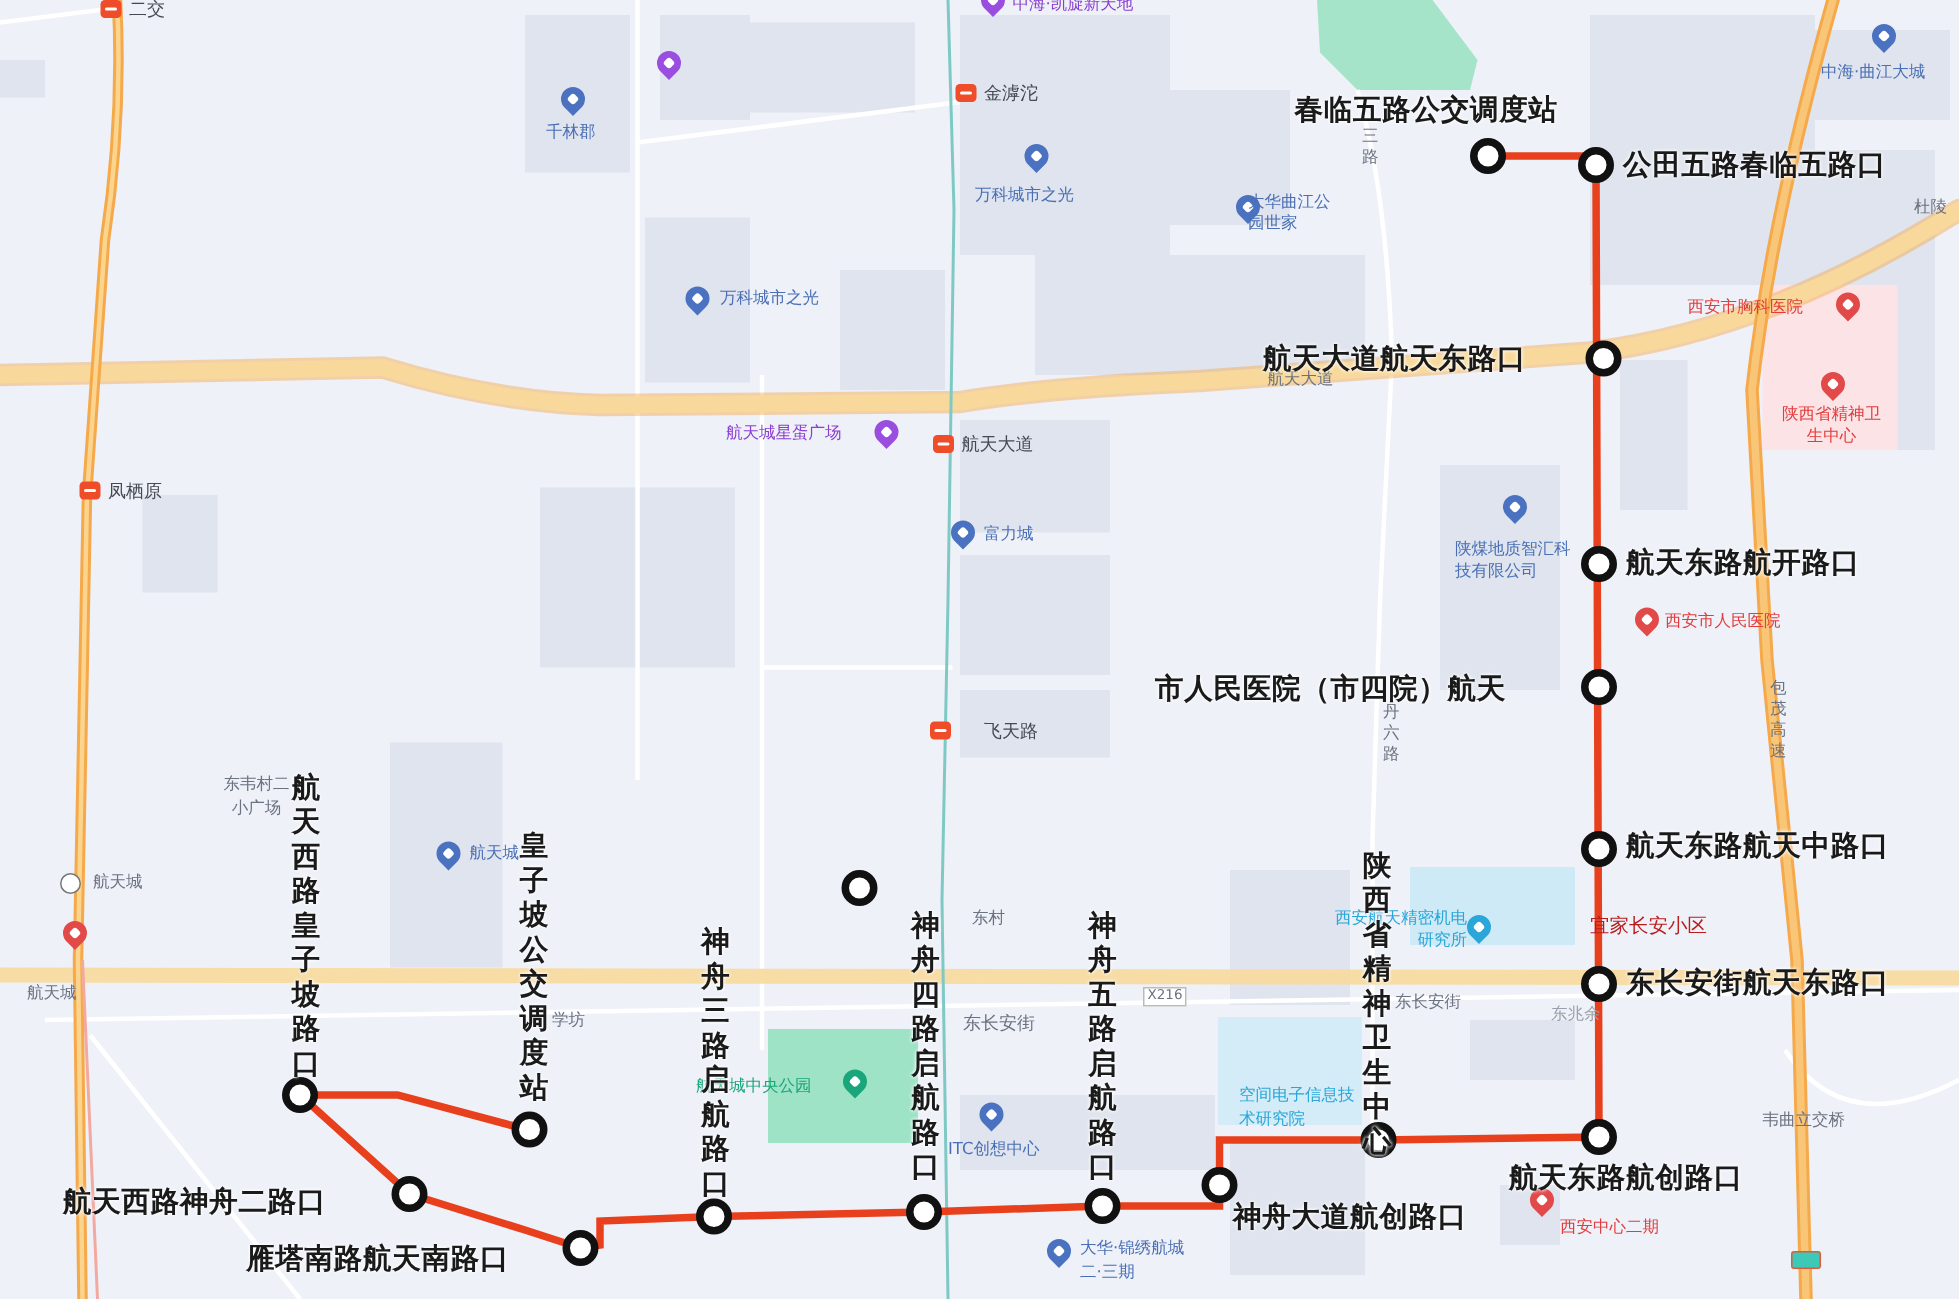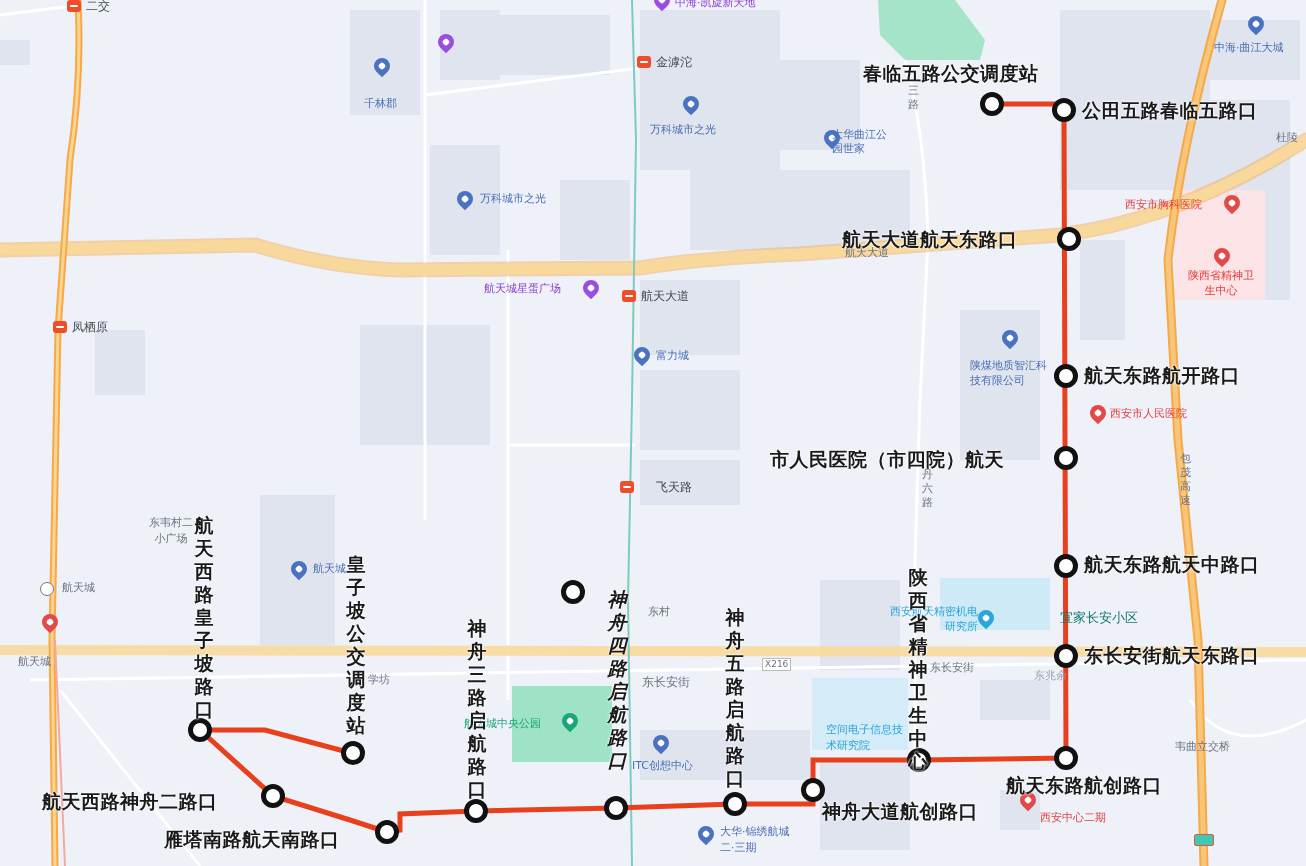--- a/index.html
+++ b/index.html
@@ -110,21 +110,21 @@
   <span class="metro-badge" style="left:620px;top:481px;"></span>
   <span class="lbl metro-lbl" style="left:640px;top:481px;padding-left:16px;">飞天路</span>
 </div>
 <div>
   <span class="metro-badge" style="left:53px;top:321px;"></span>
   <span class="lbl metro-lbl" style="left:72px;top:321px;">凤栖原</span>
 </div>
 
 <div>
   <span class="pin" style="left:374px;top:58px;background:#4a72c0;"></span>
-  <span class="lbl poi-blue" style="left:364px;top:82px;margin-top:16px;">千林郡</span>
+  <span class="lbl poi-blue" style="left:364px;top:82px;">千林郡</span>
 </div>
 <div>
   <span class="pin" style="left:438px;top:34px;background:#9a4ee0;"></span>
 </div>
 <div>
   <span class="pin" style="left:683px;top:96px;background:#4a72c0;"></span>
   <span class="lbl poi-blue" style="left:650px;top:124px;">万科城市之光</span>
 </div>
 <div>
   <span class="pin" style="left:824px;top:130px;background:#4a72c0;"></span>
@@ -198,21 +198,21 @@
 </div>
 <div>
   <span class="pin" style="left:291px;top:561px;background:#4a72c0;"></span>
   <span class="lbl poi-blue" style="left:313px;top:563px;">航天城</span>
 </div>
 
 <span class="lbl" style="left:146px;top:515px;width:50px;white-space:normal;line-height:16px;text-align:center;">东韦村二小广场</span>
 <span class="lbl" style="left:648px;top:606px;">东村</span>
 <span class="lbl" style="left:642px;top:676px;font-size:12px;">东长安街</span>
 <span class="lbl" style="left:930px;top:662px;">东长安街</span>
-<span class="lbl" style="left:1060px;top:611px;font-size:13px;color:#0f766e;">宜家长安小区</span>
+<span class="lbl" style="left:1060px;top:611px;font-size:13px;color:#b91c1c;">宜家长安小区</span>
 <span class="lbl" style="left:1175px;top:741px;">韦曲立交桥</span>
 <span class="lbl" style="left:18px;top:656px;">航天城</span>
 <span class="lbl" style="left:368px;top:674px;">学坊</span>
 <span class="lbl" style="left:1034px;top:670px;color:#9aa0ab;">东兆余</span>
 <span class="lbl" style="left:845px;top:247px;">航天大道</span>
 <span class="lbl" style="left:1276px;top:132px;">杜陵</span>
 
 <span class="lbl" style="left:1180px;top:452px;width:12px;white-space:normal;line-height:14px;">包茂高速</span>
 <span class="lbl" style="left:922px;top:468px;width:12px;white-space:normal;line-height:14px;">丹六路</span>
 <span class="lbl" style="left:908px;top:84px;width:12px;white-space:normal;line-height:14px;">三路</span>
@@ -245,16 +245,16 @@
 <span class="stop-h" style="left:770px;top:450px;">市人民医院（市四院）航天</span>
 <span class="stop-h" style="left:1084px;top:555px;">航天东路航天中路口</span>
 <span class="stop-h" style="left:1084px;top:646px;">东长安街航天东路口</span>
 <span class="stop-h" style="left:1006px;top:776px;">航天东路航创路口</span>
 <span class="stop-h" style="left:822px;top:802px;">神舟大道航创路口</span>
 <span class="stop-h" style="left:164px;top:830px;">雁塔南路航天南路口</span>
 <span class="stop-h" style="left:42px;top:792px;">航天西路神舟二路口</span>
 
 <span class="stop-v" style="left:907px;top:566px;">陕西省精神卫生中心</span>
 <span class="stop-v" style="left:724px;top:606px;">神舟五路启航路口</span>
-<span class="stop-v" style="left:606px;top:588px;font-style:italic;">神舟四路启航路口</span>
+<span class="stop-v" style="left:606px;top:606px;">神舟四路启航路口</span>
 <span class="stop-v" style="left:466px;top:617px;">神舟三路启航路口</span>
 <span class="stop-v" style="left:193px;top:514px;">航天西路皇子坡路口</span>
 <span class="stop-v" style="left:345px;top:553px;">皇子坡公交调度站</span>
 
 </body></html>

